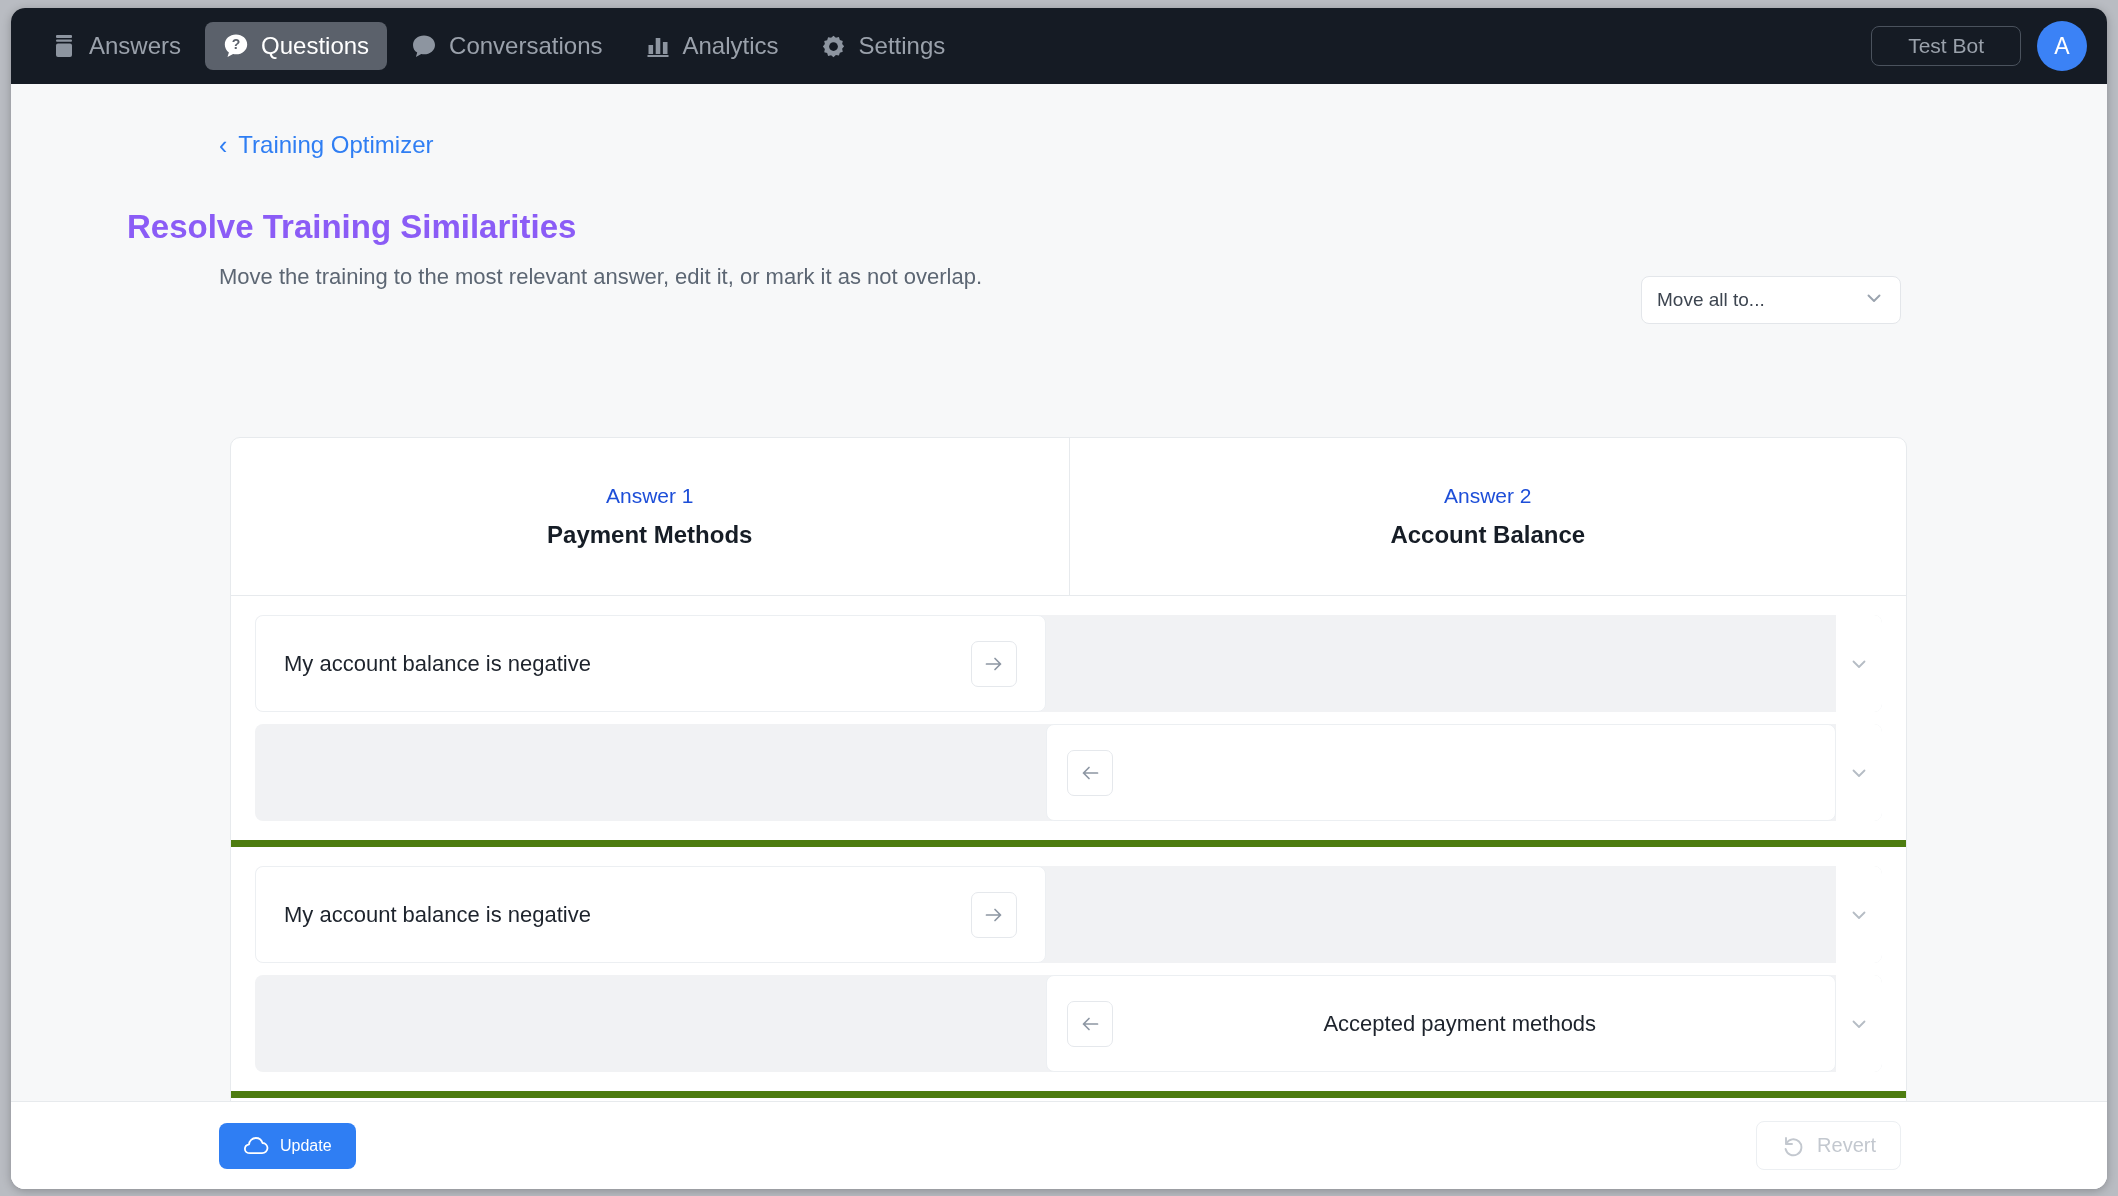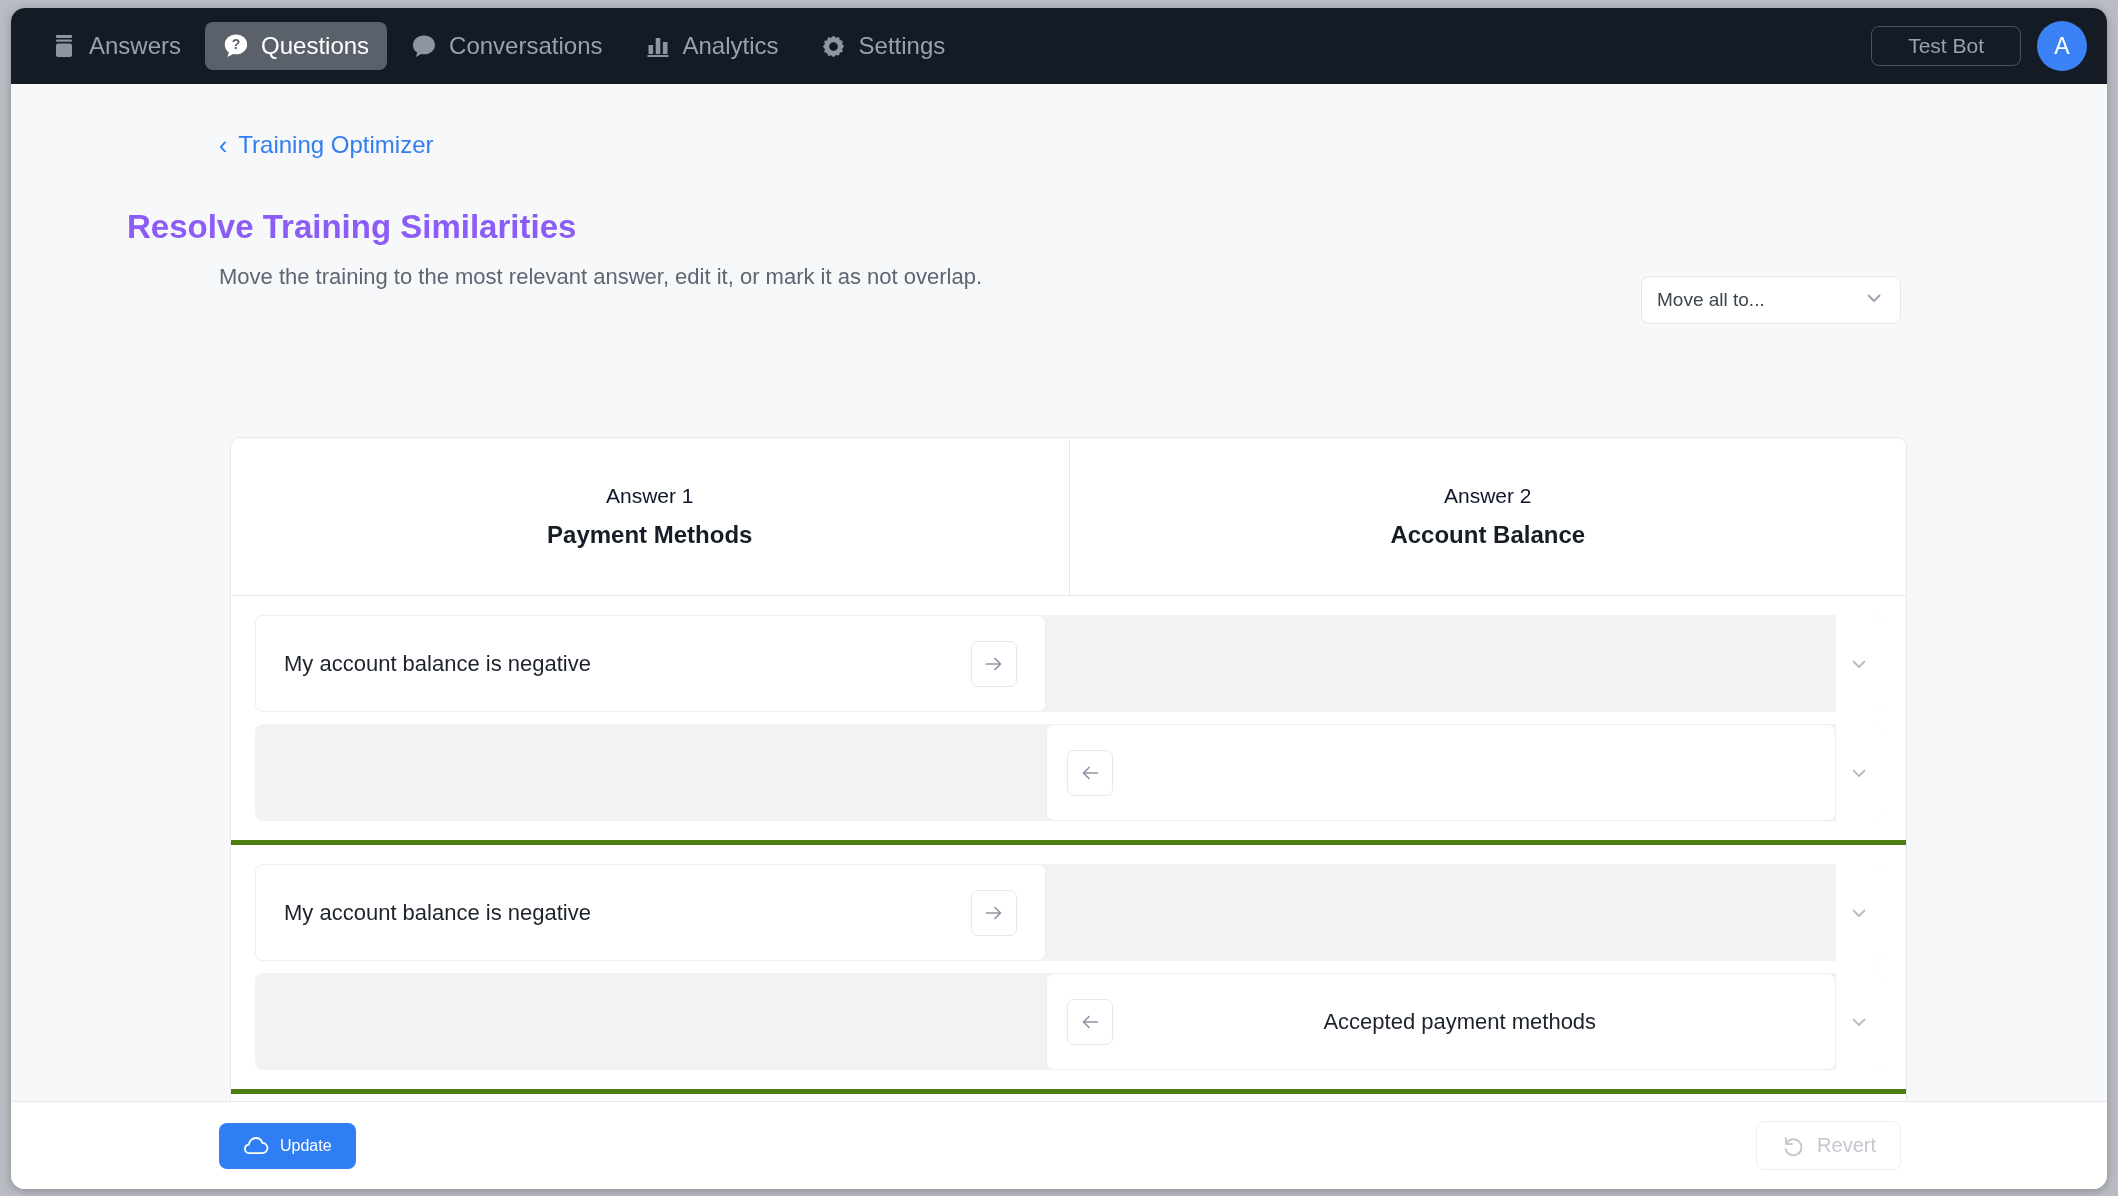--- a/index.html
+++ b/index.html
@@ -118,25 +118,25 @@
     height: 158px;
     border-bottom: 1px solid #e7eaed;
   }
   .panel-head-col {
     flex: 1 1 50%;
     display: flex; flex-direction: column;
     align-items: center; justify-content: center;
     gap: 13px;
   }
   .panel-head-col + .panel-head-col { border-left: 1px solid #e7eaed; }
-  .col-kicker { font-size: 21px; color: #0f172a; }
+  .col-kicker { font-size: 21px; color: #1d4ed8; }
   .col-title  { font-size: 24px; color: #161d26; font-weight: bold; }
 
   .groups { }
-  .group { border-bottom: 5px solid #4d7c0f; padding: 19px 24px 19px 24px; }
+  .group { border-bottom: 7px solid #4d7c0f; padding: 19px 24px 19px 24px; }
 
   .trow {
     display: flex;
     align-items: stretch;
     height: 97px;
     background: #f1f2f4;
     border-radius: 8px;
     overflow: hidden;
     margin-bottom: 12px;
   }

